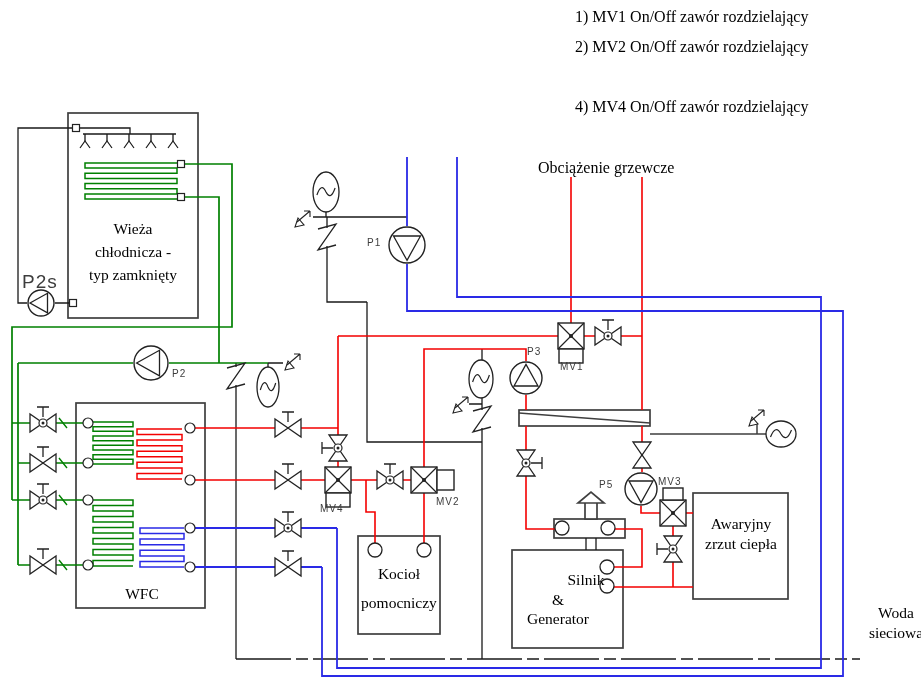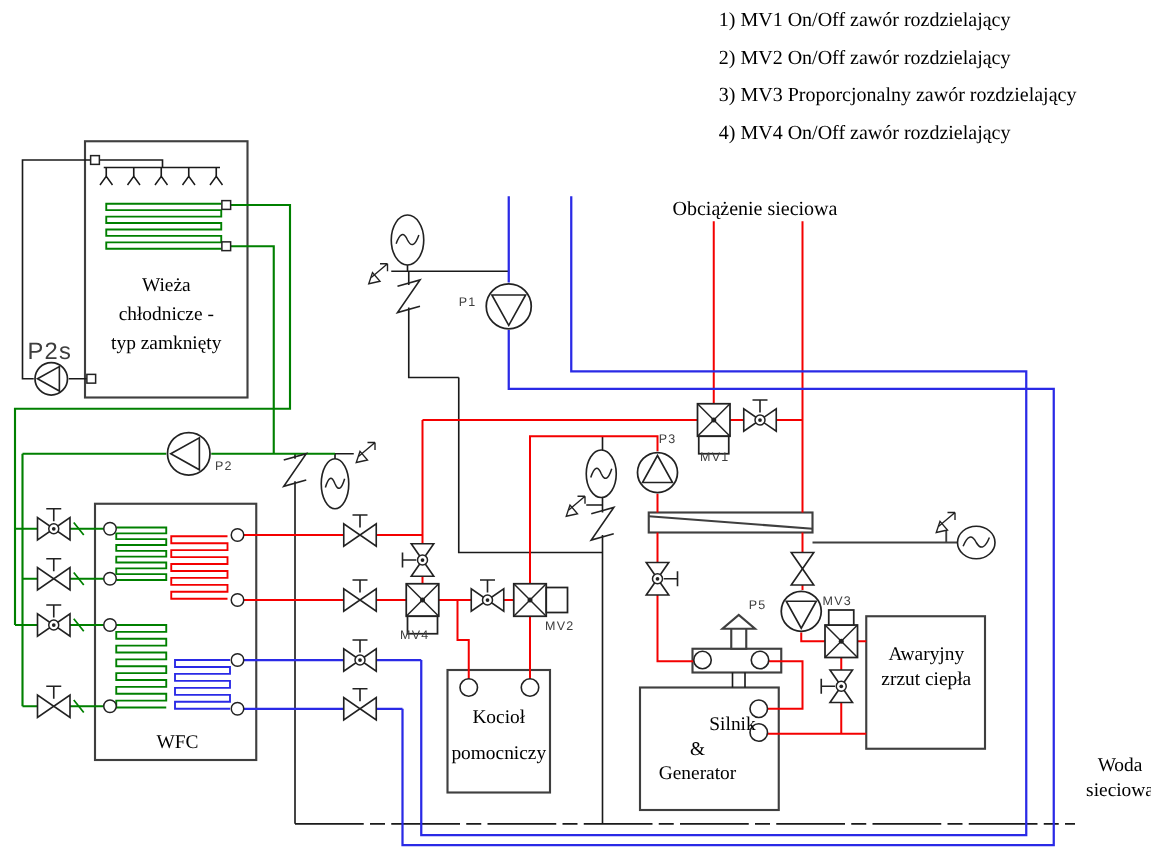--- a/index.html
+++ b/index.html
@@ -233,29 +233,28 @@
         <circle cx="424" cy="550" r="7" fill="#fff" stroke="#222" stroke-width="1.3"></circle>
         <circle cx="607" cy="567" r="7" fill="#fff" stroke="#222" stroke-width="1.3"></circle>
         <circle cx="607" cy="586" r="7" fill="#fff" stroke="#222" stroke-width="1.3"></circle>
         <circle cx="562" cy="528" r="7" fill="#fff" stroke="#222" stroke-width="1.3"></circle>
         <circle cx="608" cy="528" r="7" fill="#fff" stroke="#222" stroke-width="1.3"></circle>
       </g>
   </svg>
 
   <div class="legend-item" style="top:8px">1) MV1 On/Off zawór rozdzielający</div>
   <div class="legend-item" style="top:38px">2) MV2 On/Off zawór rozdzielający</div>
-  <div class="legend-item" style="top:68px">3) MV3 Proporcjonalny zawór rozdzielający</div>
   <div class="legend-item" style="top:98px">4) MV4 On/Off zawór rozdzielający</div>
 
-  <div class="lbl big" style="left:538px;top:158px">Obciążenie sieciowa</div>
+  <div class="lbl big" style="left:538px;top:158px">Obciążenie grzewcze</div>
   <div class="lbl ctr" style="left:896px;top:604px">Woda</div>
   <div class="lbl ctr" style="left:896px;top:624px">sieciowa</div>
 
   <div class="lbl ctr" style="left:133px;top:220px">Wieża</div>
-  <div class="lbl ctr" style="left:133px;top:243px">chłodnicze -</div>
+  <div class="lbl ctr" style="left:133px;top:243px">chłodnicza -</div>
   <div class="lbl ctr" style="left:133px;top:266px">typ zamknięty</div>
   <div class="lbl ctr" style="left:142px;top:585px">WFC</div>
   <div class="lbl ctr" style="left:399px;top:565px">Kocioł</div>
   <div class="lbl ctr" style="left:399px;top:594px">pomocniczy</div>
   <div class="lbl ctr" style="left:586px;top:571px">Silnik</div>
   <div class="lbl ctr" style="left:558px;top:591px">&amp;</div>
   <div class="lbl ctr" style="left:558px;top:610px">Generator</div>
   <div class="lbl ctr" style="left:741px;top:515px">Awaryjny</div>
   <div class="lbl ctr" style="left:741px;top:535px">zrzut ciepła</div>
 

